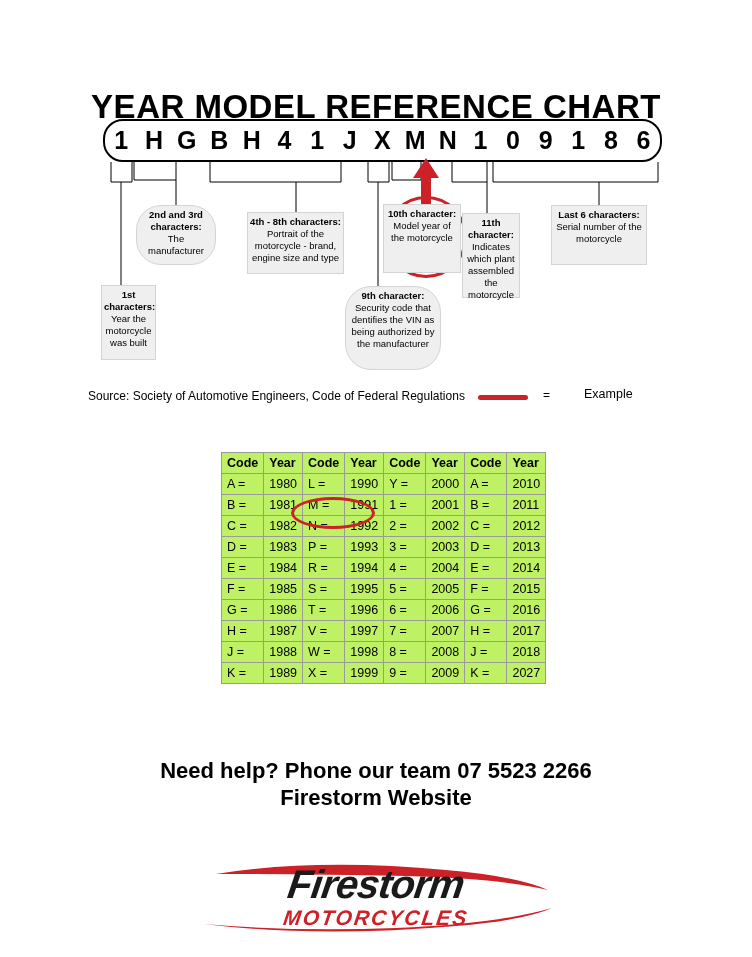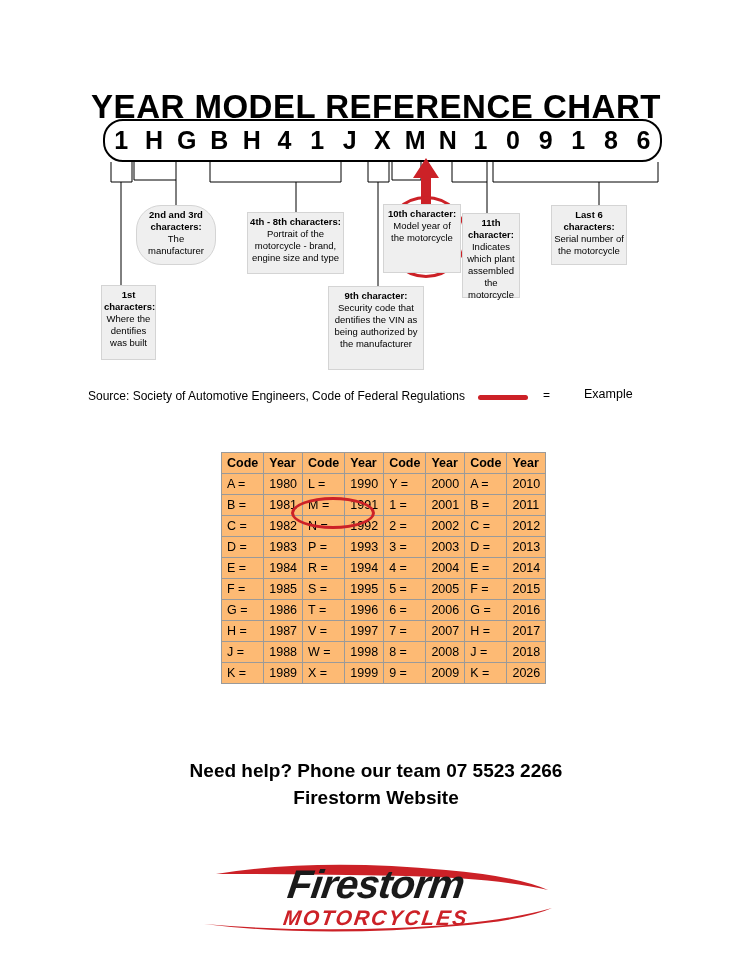--- a/index.html
+++ b/index.html
@@ -77,24 +77,24 @@
     padding: 3px 2px;
     color: #000;
   }
   .callout b {
     font-weight: bold;
   }
 
   #callout-1st   { left: 101px; top: 285px; width: 55px;  height: 75px; }
   #callout-2nd3rd{ left: 136px; top: 205px; width: 80px;  height: 60px; border-radius: 25px; }
   #callout-4th8th{ left: 247px; top: 212px; width: 97px;  height: 62px; }
-  #callout-9th   { left: 328px; top: 286px; width: 96px;  height: 84px; }
+  #callout-9th   { left: 345px; top: 286px; width: 96px;  height: 84px; border-radius: 26px; }
   #callout-10th  { left: 383px; top: 204px; width: 78px;  height: 69px; }
   #callout-11th  { left: 462px; top: 213px; width: 58px;  height: 85px; }
-  #callout-last6 { left: 551px; top: 205px; width: 76px;  height: 60px; }
+  #callout-last6 { left: 551px; top: 205px; width: 96px;  height: 60px; }
 
   
   #source-note {
     position: absolute;
     left: 88px;
     top: 389px;
     font-size: 12px;
     color: #000;
   }
   #legend-line {
@@ -121,21 +121,21 @@
   }
 
   
   #year-table-wrap {
     position: absolute;
     left: 221px;
     top: 452px;
   }
   table.year-table {
     border-collapse: collapse;
-    background: #fdba74;
+    background: #bef264;
   }
   table.year-table th,
   table.year-table td {
     border: 1px solid #9a9a9a;
     font-size: 12.5px;
     padding: 3px 5px;
     height: 18px;
     box-sizing: border-box;
     white-space: nowrap;
   }
@@ -165,21 +165,21 @@
     height: 58px;
   }
 
   
   #help-text {
     position: absolute;
     left: 0;
     top: 757px;
     width: 752px;
     text-align: center;
-    font-size: 19px;
+    font-size: 22px;
     font-weight: bold;
     line-height: 27px;
   }
 
   
   #logo {
     position: absolute;
     left: 196px;
     top: 862px;
     width: 360px;
@@ -272,21 +272,21 @@
   </svg>
 
   <svg id="red-arrow" viewBox="0 0 26 58" xmlns="http://www.w3.org/2000/svg">
     <polygon points="13,0 26,20 18,20 18,58 8,58 8,20 0,20" fill="#cc2127"></polygon>
   </svg>
 
   <div class="red-ellipse" id="ellipse-vin"></div>
 
   <div class="callout" id="callout-1st">
     <b>1st characters:</b><br>
-    <span>Where the dentifies was built</span>
+    <span>Year the motorcycle was built</span>
   </div>
 
   <div class="callout" id="callout-2nd3rd">
     <b>2nd and 3rd characters:</b><br>
     <span>The manufacturer</span>
   </div>
 
   <div class="callout" id="callout-4th8th">
     <b>4th - 8th characters:</b><br>
     <span>Portrait of the motorcycle - brand, engine size and type</span>
@@ -423,21 +423,21 @@
           <td class="year">2018</td>
         </tr>
         <tr>
           <td class="code">K =</td>
           <td class="year">1989</td>
           <td class="code">X =</td>
           <td class="year">1999</td>
           <td class="code">9 =</td>
           <td class="year">2009</td>
           <td class="code">K =</td>
-          <td class="year">2026</td>
+          <td class="year">2027</td>
         </tr>
       </tbody>
     </table>
   </div>
 
   <div class="red-ellipse" id="ellipse-year"></div>
 
   <div id="help-text">
     <div>Need help?  Phone our team 07 5523 2266</div>
     <div>Firestorm Website</div>

